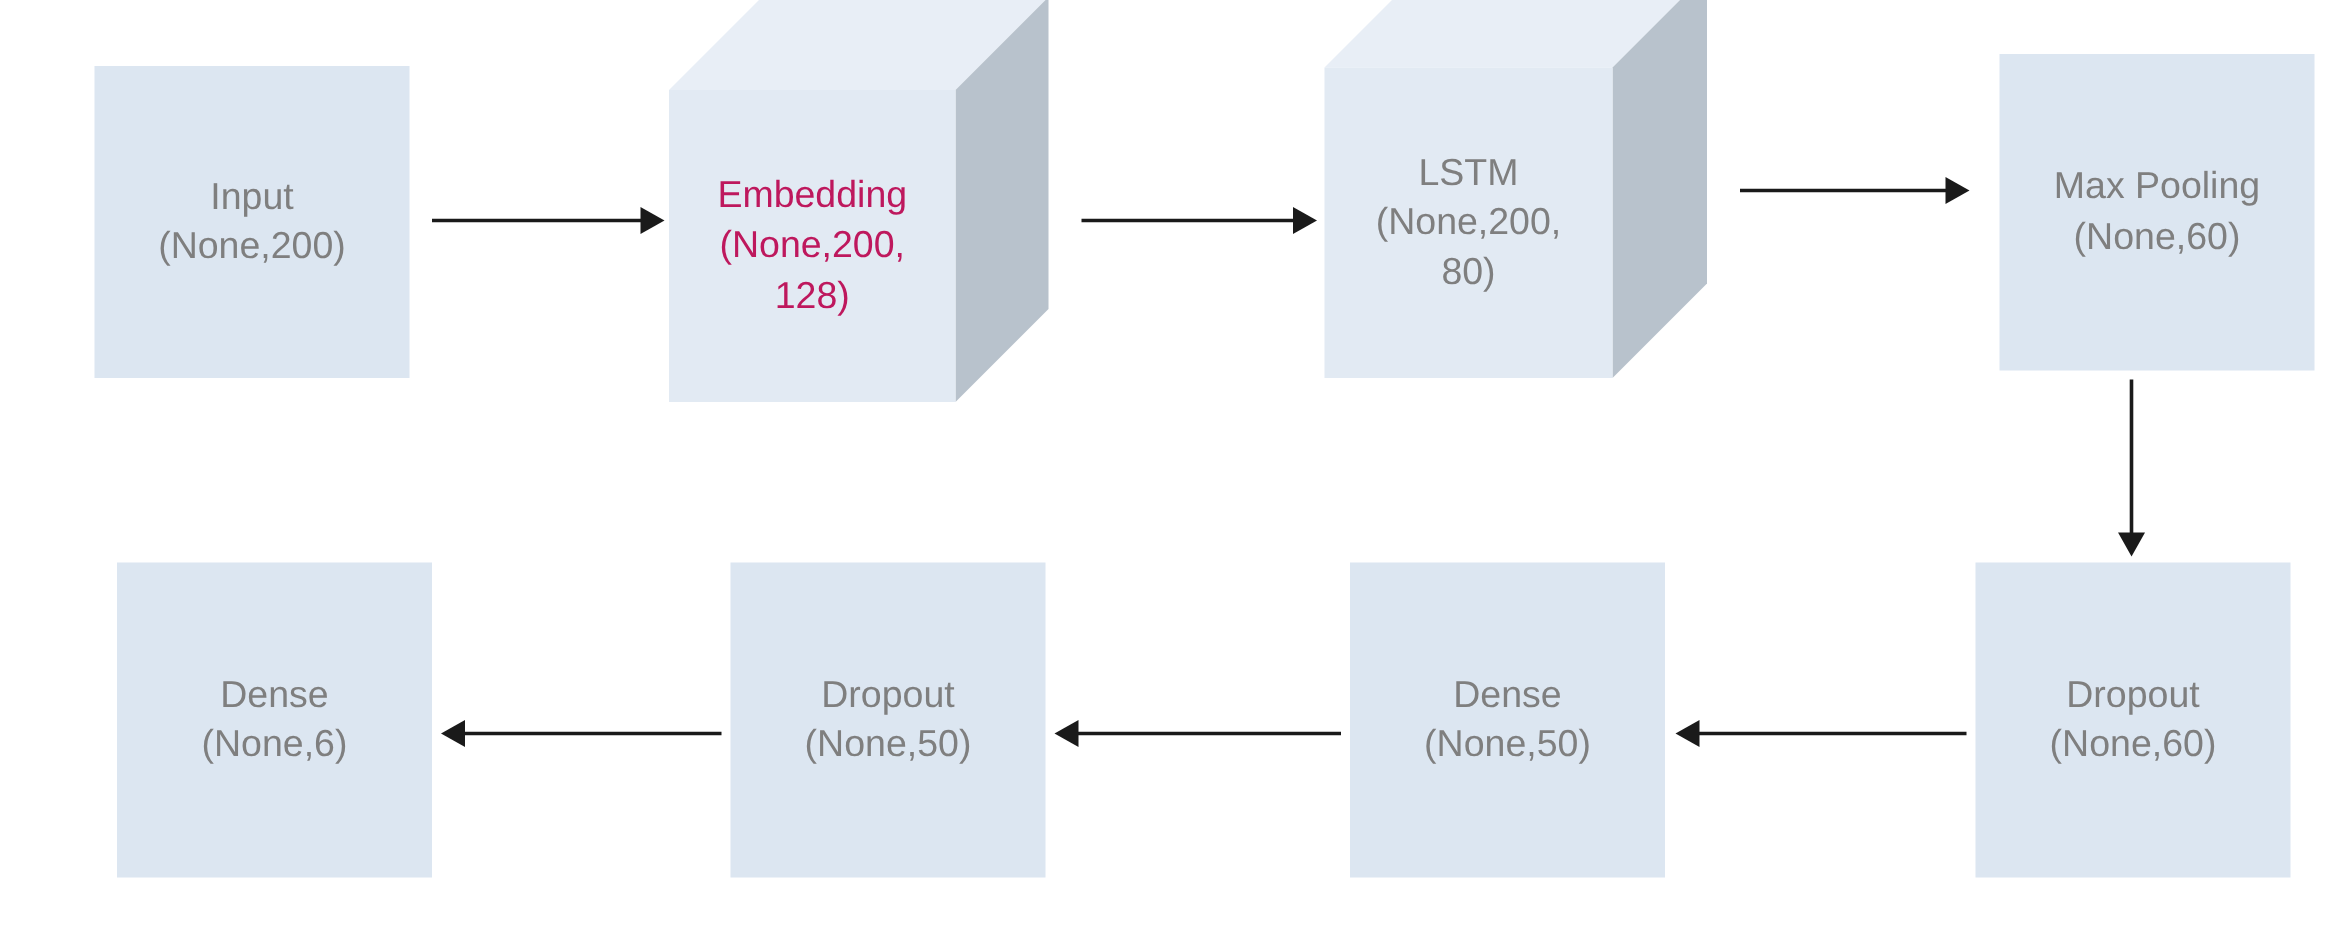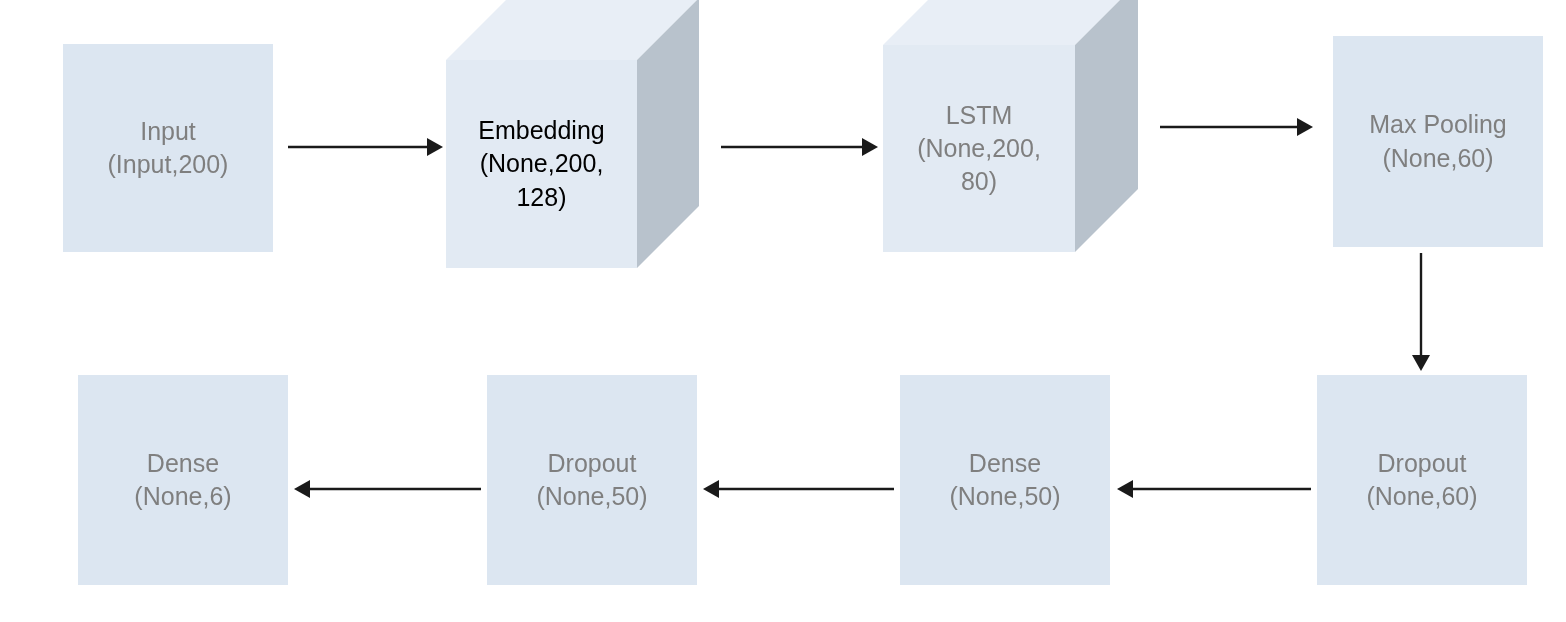--- a/index.html
+++ b/index.html
@@ -61,30 +61,30 @@
     overflow: visible;
   }
 </style>
 </head>
 <body>
 
 <div id="diagram-canvas" style="width: 1566px; height: 622px; background: rgb(255, 255, 255);">
 
   <div class="layer-box" id="node-input" style="left: 63px; top: 44px; width: 210px; height: 208px; background: rgb(220, 230, 241);">
     <span class="layer-label" style="color: rgb(127, 127, 127);">Input
-(Input,200)</span>
+(None,200)</span>
   </div>
 
   <div class="cube-wrap" id="node-embedding" style="left: 446px; top: -2px; width: 253px; height: 270px;">
     <svg class="cube-svg" id="cube-svg-embedding" width="253" height="270" viewBox="0 0 253 270">
         <polygon points="0,62 62,0 253,0 191,62" fill="#e8eef6"></polygon>
         <polygon points="191,62 253,0 253,208 191,270" fill="#b8c2cc"></polygon>
         <rect x="0" y="62" width="191" height="208" fill="#e2eaf3"></rect>
       </svg>
-    <div class="cube-label" id="cube-label-embedding" style="left: 0px; top: 62px; width: 191px; height: 208px; color: #000000;">Embedding
+    <div class="cube-label" id="cube-label-embedding" style="left: 0px; top: 62px; width: 191px; height: 208px; color: #be185d;">Embedding
 (None,200,
 128)</div>
   </div>
 
   <div class="cube-wrap" id="node-lstm" style="left: 883px; top: -18px; width: 255px; height: 270px;">
     <svg class="cube-svg" id="cube-svg-lstm" width="255" height="270" viewBox="0 0 255 270">
         <polygon points="0,63 63,0 255,0 192,63" fill="#e8eef6"></polygon>
         <polygon points="192,63 255,0 255,207 192,270" fill="#b8c2cc"></polygon>
         <rect x="0" y="63" width="192" height="207" fill="#e2eaf3"></rect>
       </svg>

